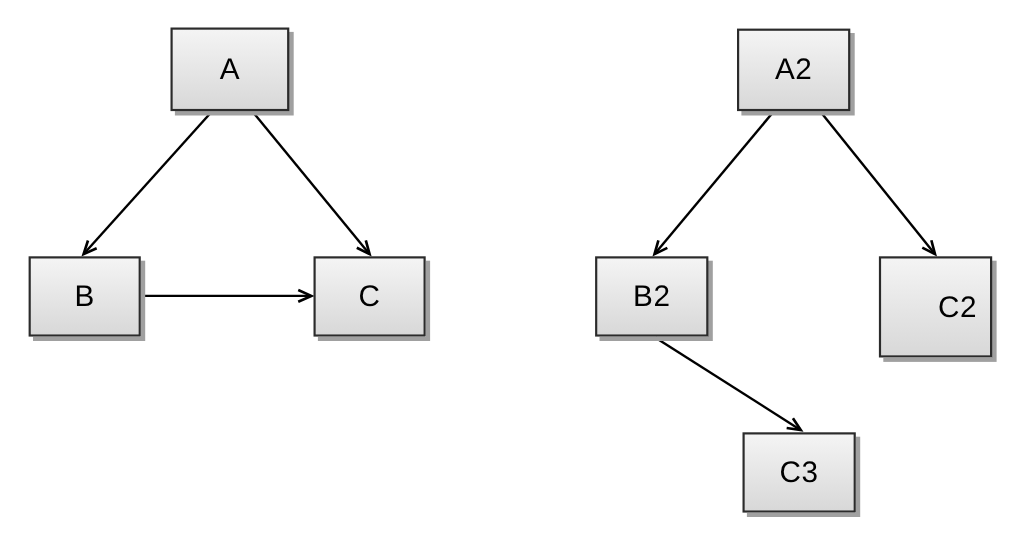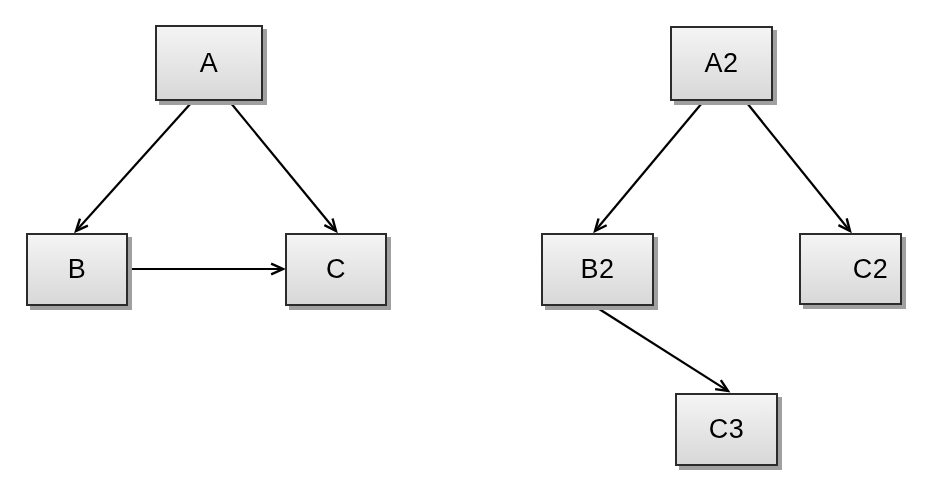--- a/index.html
+++ b/index.html
@@ -91,24 +91,24 @@
           <span class="node-label" style="color: rgb(0, 0, 0);">B</span>
         </div>
         <div class="node" style="left: 285px; top: 233px; width: 102px; height: 73px; border-color: rgb(43, 43, 43); background: linear-gradient(rgb(244, 244, 244) 0%, rgb(216, 216, 216) 100%); box-shadow: rgb(160, 160, 160) 4px 4px 0px 0px;">
           <span class="node-label" style="color: rgb(0, 0, 0);">C</span>
         </div>
       </div>
       <div>
         <div class="node" style="left: 670px; top: 26px; width: 103px; height: 75px; border-color: rgb(43, 43, 43); background: linear-gradient(rgb(244, 244, 244) 0%, rgb(216, 216, 216) 100%); box-shadow: rgb(160, 160, 160) 4px 4px 0px 0px; justify-content: center;">
           <span class="node-label" style="color: rgb(0, 0, 0);">A2</span>
         </div>
-        <div class="node" style="left: 541px; top: 233px; width: 113px; height: 73px; border-color: rgb(43, 43, 43); background: linear-gradient(rgb(244, 244, 244) 0%, rgb(216, 216, 216) 100%); box-shadow: rgb(160, 160, 160) 4px 4px 0px 0px;">
+        <div class="node" style="left: 541px; top: 233px; width: 103px; height: 73px; border-color: rgb(43, 43, 43); background: linear-gradient(rgb(244, 244, 244) 0%, rgb(216, 216, 216) 100%); box-shadow: rgb(160, 160, 160) 4px 4px 0px 0px;">
           <span class="node-label" style="color: rgb(0, 0, 0);">B2</span>
         </div>
-        <div class="node" style="left: 799px; top: 233px; width: 103px; height: 72px; border-color: rgb(43, 43, 43); background: linear-gradient(rgb(244, 244, 244) 0%, rgb(216, 216, 216) 100%); box-shadow: rgb(160, 160, 160) 4px 4px 0px 0px; padding-left: 40px;">
+        <div class="node" style="left: 799px; top: 233px; width: 103px; height: 92px; border-color: rgb(43, 43, 43); background: linear-gradient(rgb(244, 244, 244) 0%, rgb(216, 216, 216) 100%); box-shadow: rgb(160, 160, 160) 4px 4px 0px 0px; padding-left: 40px;">
           <span class="node-label" style="color: rgb(0, 0, 0);">C2</span>
         </div>
         <div class="node" style="left: 675px; top: 393px; width: 103px; height: 73px; border-color: rgb(43, 43, 43); background: linear-gradient(rgb(244, 244, 244) 0%, rgb(216, 216, 216) 100%); box-shadow: rgb(160, 160, 160) 4px 4px 0px 0px;">
           <span class="node-label" style="color: rgb(0, 0, 0); text-align: right;">C3</span>
         </div>
       </div>
     </div>
 
 </div>
 

